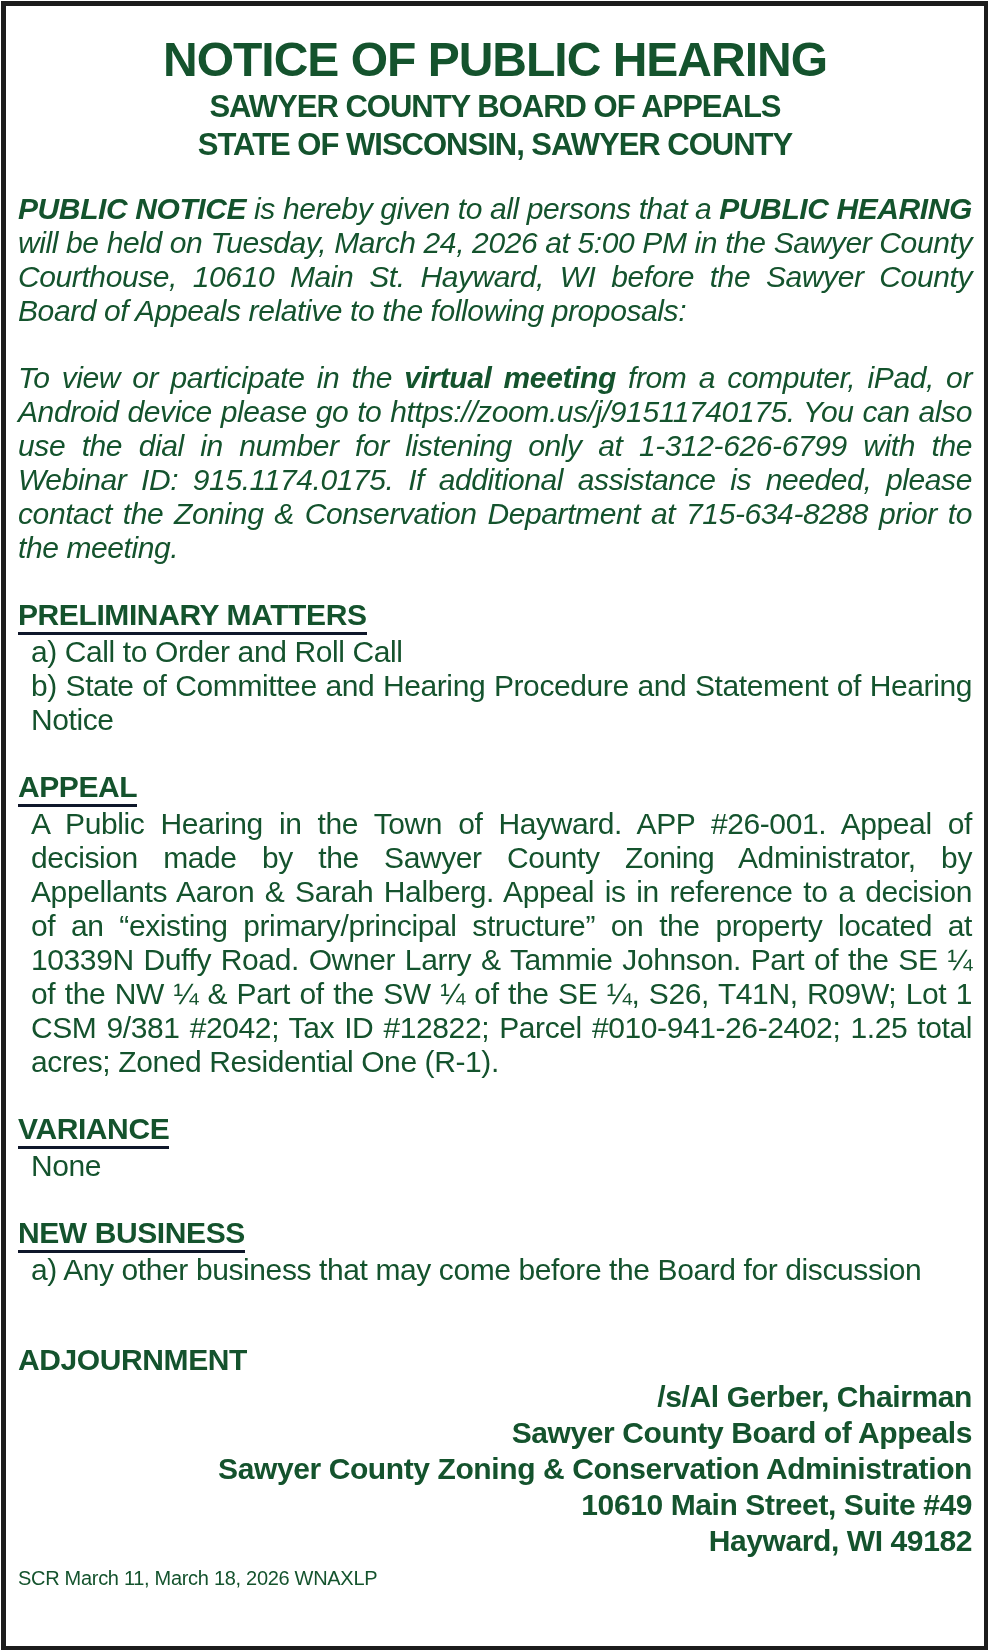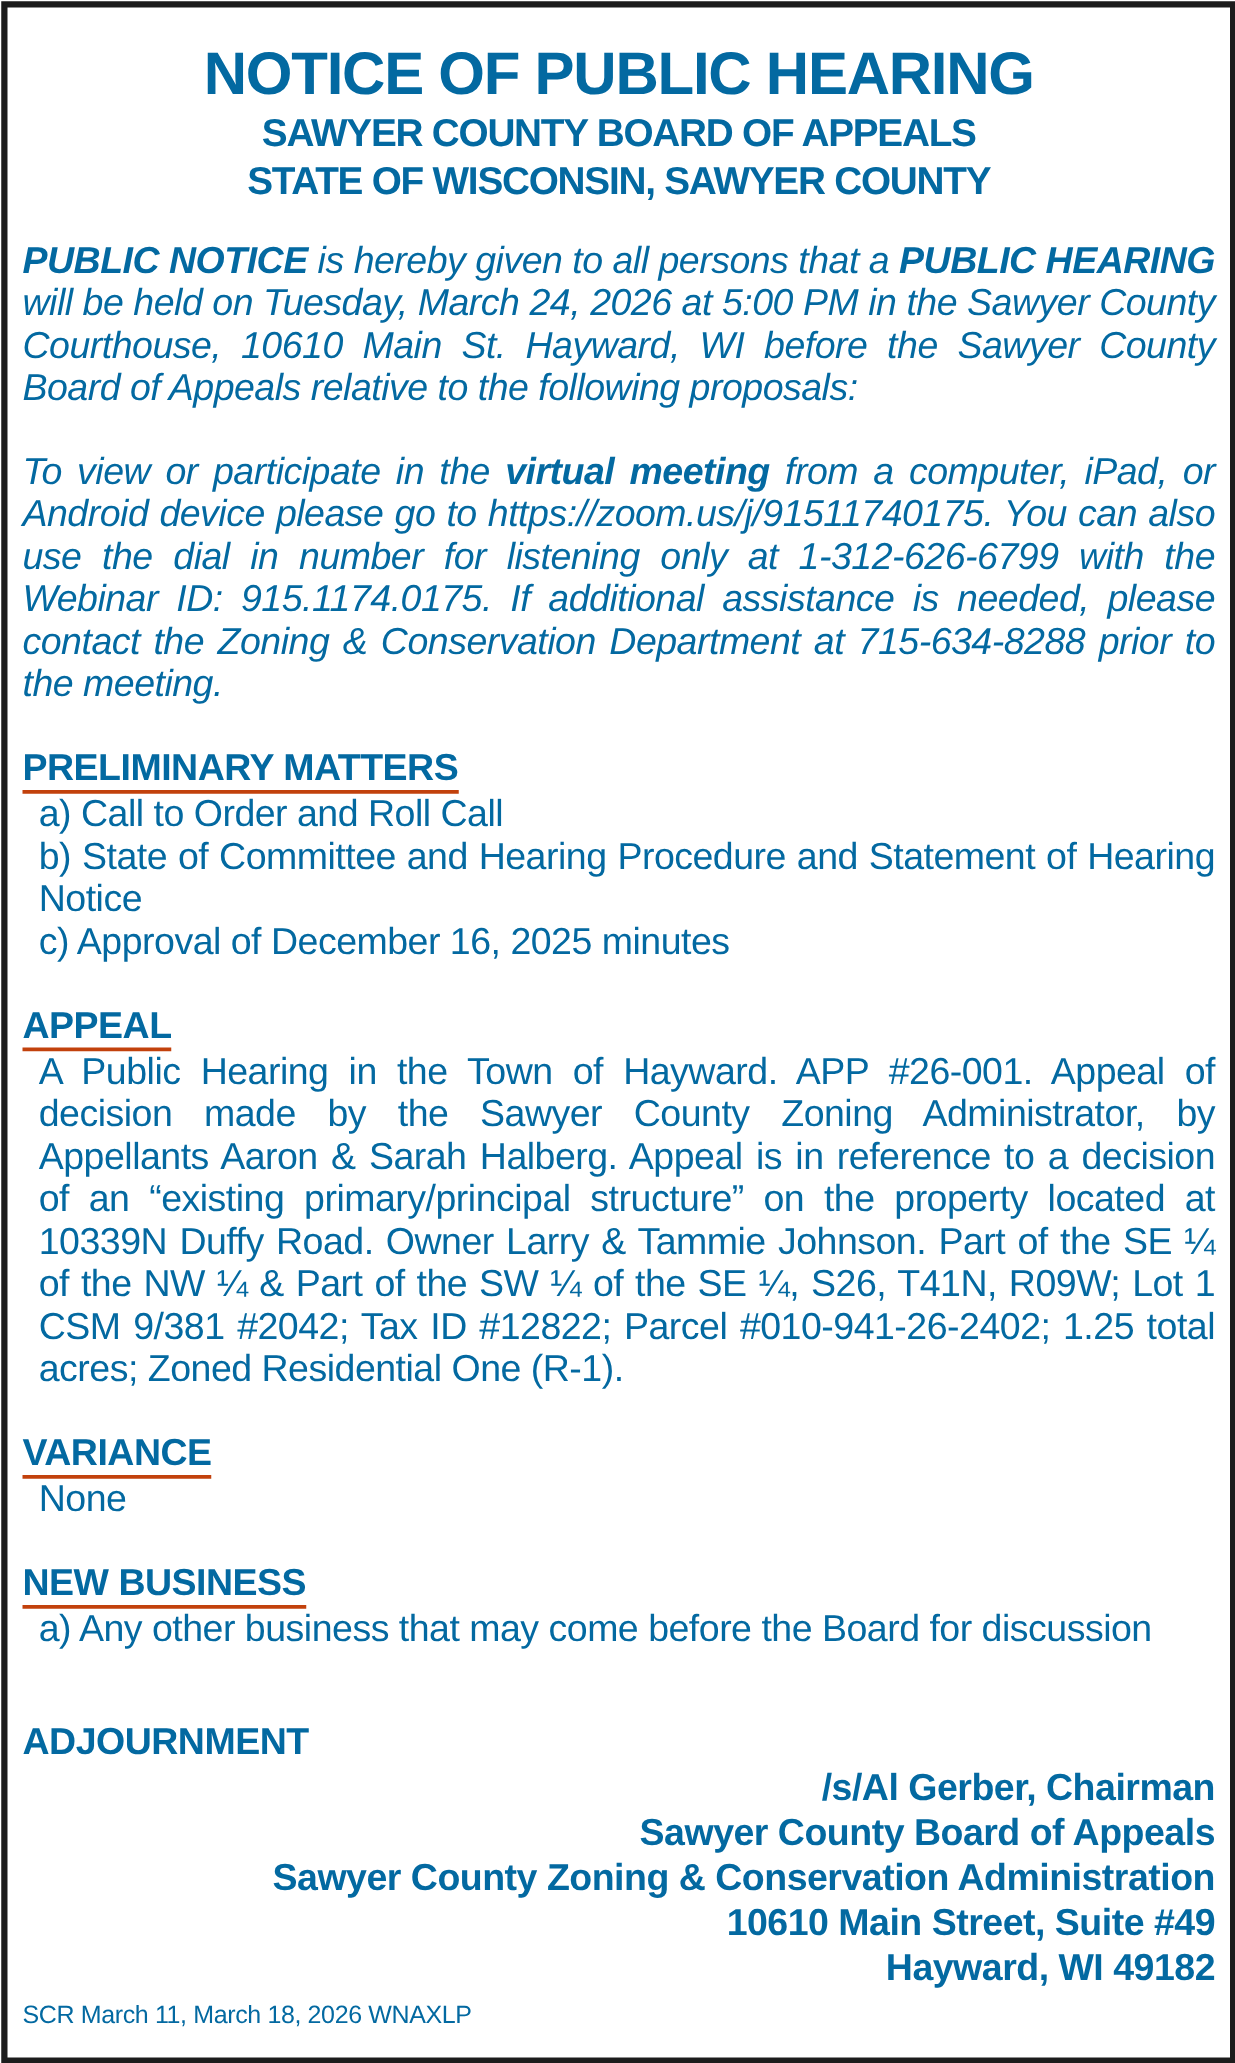--- a/index.html
+++ b/index.html
@@ -9,21 +9,21 @@
   }
   .page {
     position: relative;
     width: 988px;
     height: 1650px;
     box-sizing: border-box;
     border: 5px solid #1c1c1c;
     margin: 1px;
     padding: 26px 12px 8px 12px;
     background: #ffffff;
-    color: #0369a1;
+    color: #14532d;
     font-family: "Liberation Sans", sans-serif;
     overflow: hidden;
   }
   .masthead {
     text-align: center;
     font-weight: bold;
     letter-spacing: -1px;
     margin-bottom: 28px;
   }
   .masthead .title {
@@ -48,21 +48,21 @@
     margin: 0 0 33px 0;
   }
   .section-heading {
     font-size: 30px;
     line-height: 34px;
     font-weight: bold;
     letter-spacing: -0.4px;
   }
   .section-heading .u {
     display: inline-block;
-    border-bottom: 3px solid #c2410c;
+    border-bottom: 3px solid #0f172a;
     padding-bottom: 0px;
   }
   .section .line,
   .section .item {
     font-size: 30px;
     line-height: 34px;
     letter-spacing: -0.4px;
     text-align: justify;
     margin-left: 13px;
   }
@@ -96,21 +96,20 @@
   </div>
 
   <p class="para"><span class="b">PUBLIC NOTICE</span><span> is hereby given to all persons that a </span><span class="b">PUBLIC HEARING</span><span> will be held on Tuesday, March 24, 2026 at 5:00 PM in the Sawyer County Courthouse, 10610 Main St. Hayward, WI before the Sawyer County Board of Appeals relative to the following proposals:</span></p>
 
   <p class="para"><span>To view or participate in the </span><span class="b">virtual meeting</span><span> from a computer, iPad, or Android device please go to https://zoom.us/j/91511740175. You can also use the dial in number for listening only at 1-312-626-6799 with the Webinar ID: 915.1174.0175. If additional assistance is needed, please contact the Zoning &amp; Conservation Department at 715-634-8288 prior to the meeting.</span></p>
 
   <div class="section">
     <div class="section-heading"><span class="u">PRELIMINARY MATTERS</span></div>
     <div class="item">a) Call to Order and Roll Call</div>
     <div class="item">b) State of Committee and Hearing Procedure and Statement of Hearing Notice</div>
-    <div class="item">c) Approval of December 16, 2025 minutes</div>
   </div>
 
   <div class="section">
     <div class="section-heading"><span class="u">APPEAL</span></div>
     <div class="item">A Public Hearing in the Town of Hayward. APP #26-001. Appeal of decision made by the Sawyer County Zoning Administrator, by Appellants Aaron &amp; Sarah Halberg. Appeal is in reference to a decision of an “existing primary/principal structure” on the property located at 10339N Duffy Road. Owner Larry &amp; Tammie Johnson. Part of the SE ¼ of the NW ¼ &amp; Part of the SW ¼ of the SE ¼, S26, T41N, R09W; Lot 1 CSM 9/381 #2042; Tax ID #12822; Parcel #010-941-26-2402; 1.25 total acres; Zoned Residential One (R-1).</div>
   </div>
 
   <div class="section">
     <div class="section-heading"><span class="u">VARIANCE</span></div>
     <div class="line">None</div>

